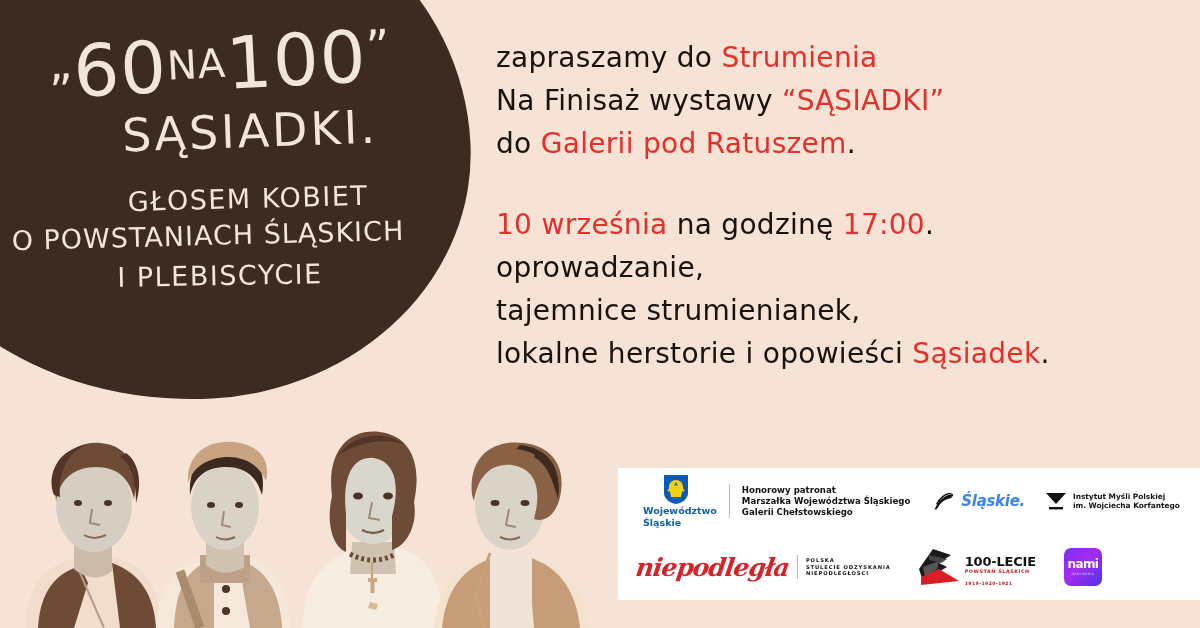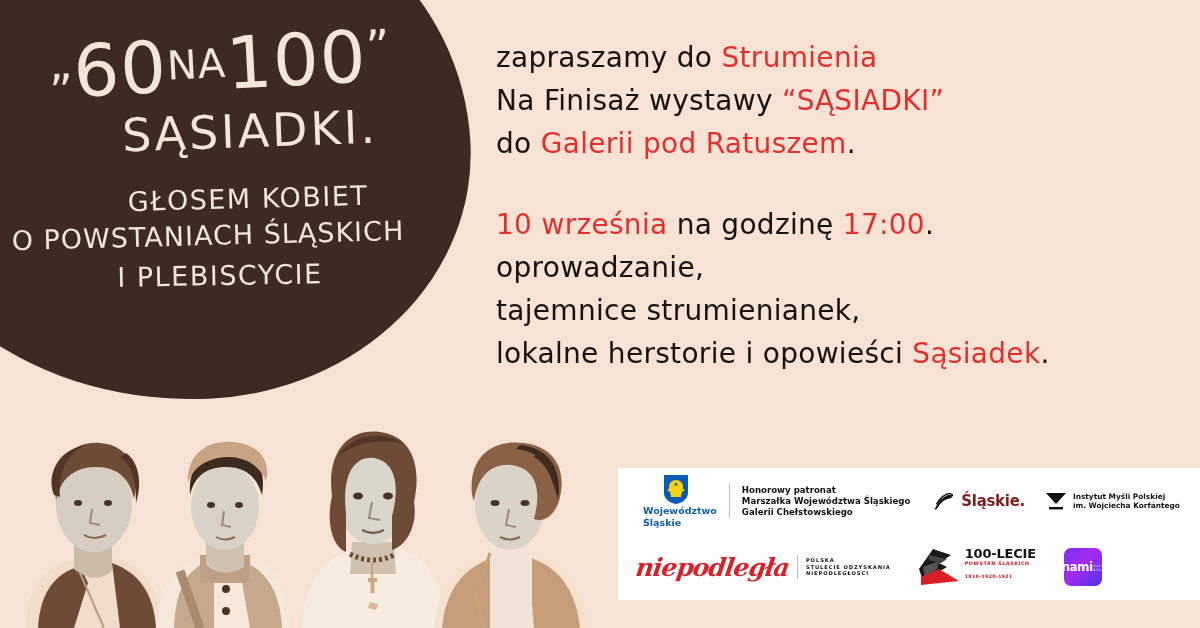--- a/index.html
+++ b/index.html
@@ -80,47 +80,47 @@
 
   .woj{display:flex;align-items:center;margin-left:12px;flex-direction:column;}
   .crest{width:26px;height:31px;position:relative;}
   .crest svg{display:block;}
   .woj-txt{font-size:9.5px;line-height:11.5px;color:#0f5fa8;font-weight:bold;margin-left:7px;white-space:nowrap;}
 
   .patron{font-size:8.6px;line-height:11px;color:#111;font-weight:bold;white-space:nowrap;}
 
   .slaskie{display:flex;align-items:center;margin-left:24px;}
   .slaskie-mark{width:21px;height:17px;margin-right:6px;}
-  .slaskie-txt{font-size:15px;font-weight:bold;color:#7f1d1d;letter-spacing:-.3px;}
+  .slaskie-txt{font-size:15px;font-weight:bold;color:#3b82f6;letter-spacing:-.3px;font-style:italic;}
 
   .imp{display:flex;align-items:center;margin-left:20px;}
   .imp-mark{width:22px;height:20px;margin-right:6px;}
   .imp-txt{font-size:7.4px;line-height:9px;font-weight:bold;color:#111;white-space:nowrap;}
 
   
   .niep{margin-left:12px;display:flex;align-items:center;}
   .niep-script{font-family:"DejaVu Serif", serif;font-style:italic;font-weight:bold;
     font-size:25px;color:#d8222a;letter-spacing:-1px;transform:skewX(-8deg);}
   .niep-sub{font-size:5.2px;line-height:6.6px;font-weight:bold;color:#111;letter-spacing:.9px;white-space:nowrap;}
 
-  .lecie{display:flex;align-items:flex-start;margin-left:26px;}
+  .lecie{display:flex;align-items:flex-end;margin-left:26px;}
   .lecie-mark{width:44px;height:40px;margin-right:4px;}
   .lecie-txt{line-height:1;}
   .lecie-100{font-size:13px;font-weight:bold;color:#111;letter-spacing:-.2px;}
   .lecie-sub{font-size:4.8px;font-weight:bold;color:#c2161f;letter-spacing:.6px;margin-top:2px;}
   .lecie-yrs{font-size:4.6px;font-weight:bold;color:#c2161f;letter-spacing:.4px;margin-top:8px;}
 
   .dz{margin-left:30px;line-height:1;}
   .dz1{font-size:19px;font-weight:bold;color:#d8182a;letter-spacing:-1.1px;}
   .dz1 .g{color:#9b9b9b;}
   .dz2{font-size:19px;font-weight:bold;color:#a9a9a9;letter-spacing:-1.1px;margin-top:-3px;}
 
   .nami{margin-left:28px;width:38px;height:38px;border-radius:7px;
     background:linear-gradient(135deg,#7b2ff7 0%,#a42bf0 45%,#4b35e8 100%);
-    display:flex;flex-direction:row;align-items:center;justify-content:center;}
+    display:flex;flex-direction:column;align-items:center;justify-content:center;}
   .nami-t{color:#fff;font-size:12px;font-weight:bold;letter-spacing:-.6px;line-height:1;}
   .nami-s{color:#d9c9ff;font-size:3.2px;letter-spacing:.3px;margin-top:2px;}
 </style>
 </head>
 <body>
 
 <div class="poster">
 
   <div class="blob"></div>
 

